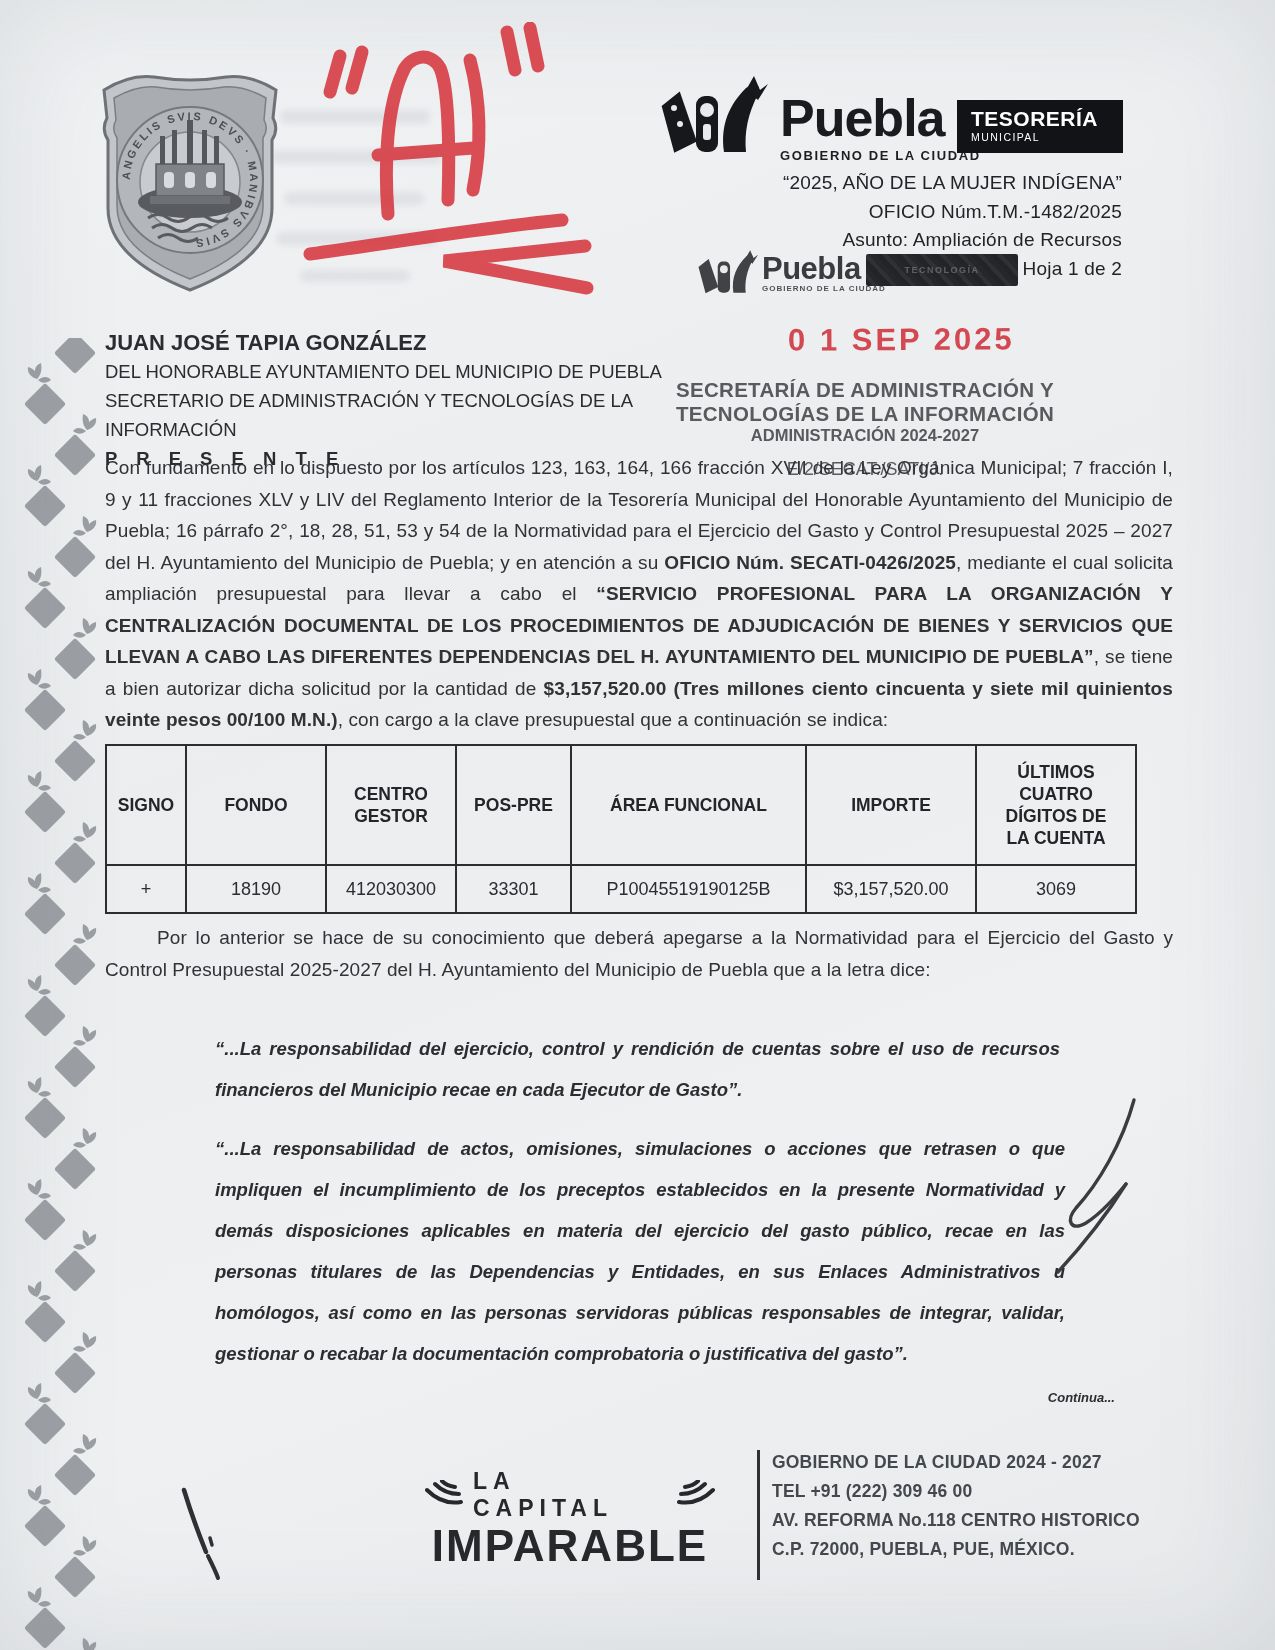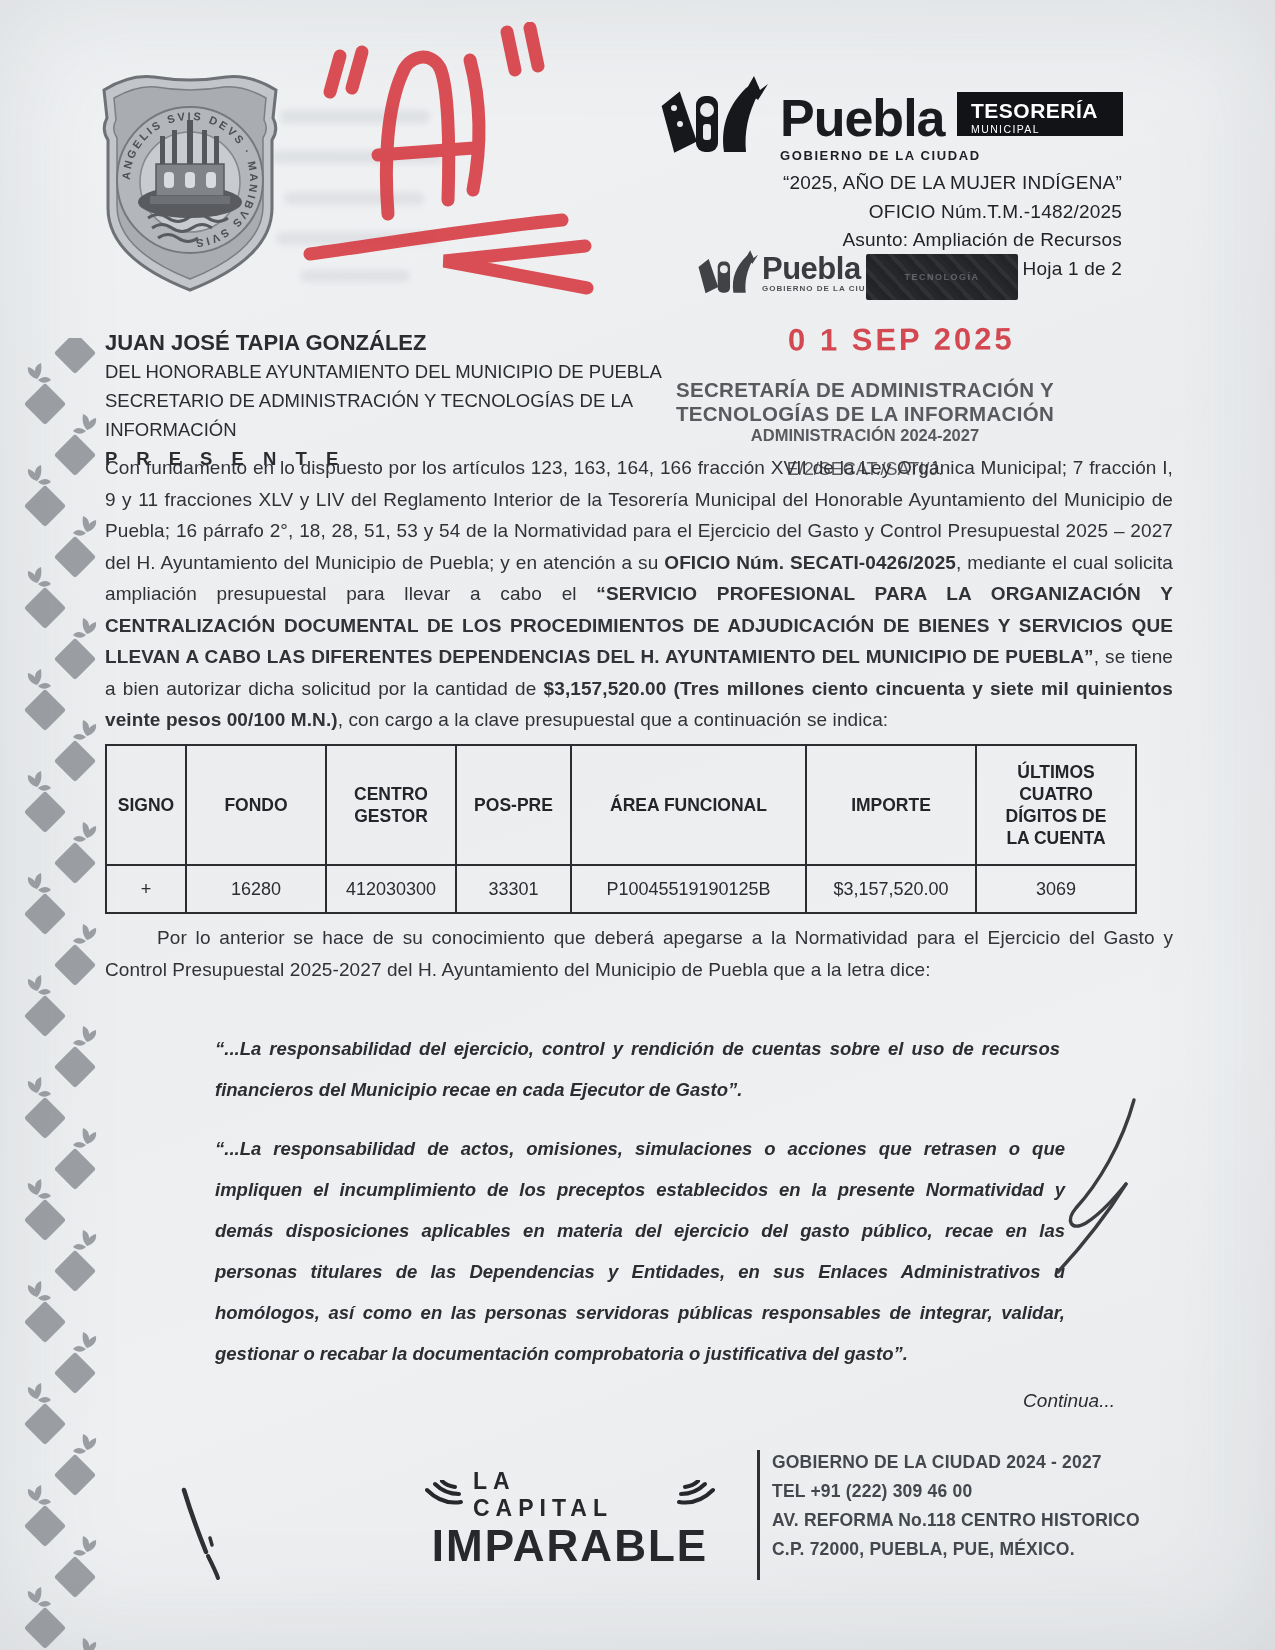--- a/index.html
+++ b/index.html
@@ -6,21 +6,21 @@
   .page{
     position:relative; width:1275px; height:1650px; overflow:hidden;
     background:linear-gradient(160deg,#f0f2f4 0%,#ebedef 40%,#eef0f2 70%,#e8eaec 100%);
     font-family:"Liberation Sans", sans-serif; color:#2c2e32;
     box-shadow:inset 0 0 120px rgba(120,125,135,.18);
   }
   .abs{position:absolute;}
   
   .brandword{font-weight:700; font-size:52px; letter-spacing:-1px; color:#1a1b1f; line-height:1;}
   .brandtag{font-weight:700; font-size:13px; letter-spacing:1.6px; color:#1d1e22; margin-top:4px;}
-  .deptbox{background:#121317; color:#fff; padding:8px 14px 1px 14px; line-height:1.05;}
+  .deptbox{background:#121317; color:#fff; padding:8px 14px 10px 14px; line-height:1.05;margin-top:8px;}
   .deptbox .l1{font-weight:700; font-size:21px; letter-spacing:.5px;}
   .deptbox .l2{font-size:10.5px; letter-spacing:1.4px; font-weight:400; margin-top:2px;}
   .rightline{position:absolute; right:153px; text-align:right; font-weight:400; font-size:19px; color:#222327; letter-spacing:.2px; width:700px;}
   
   .stamp-logo{filter:blur(.5px); opacity:.88;}
   .stamp-word{font-weight:700; font-size:31px; color:#222327; letter-spacing:-.5px; line-height:1;}
   .stamp-tag{font-weight:700; font-size:8px; letter-spacing:1px; color:#3a3b40;}
   .smudge{
     background:repeating-linear-gradient(47deg,#232428 0 5px,#2f3135 5px 9px,#26272b 9px 14px);
     display:flex; align-items:center; justify-content:center; border-radius:2px;
@@ -34,21 +34,21 @@
   .recstamp .r1{font-size:20.5px; font-weight:700; letter-spacing:.3px;}
   .recstamp .r2{font-size:16.5px; font-weight:700; margin-top:1px;}
   .recstamp .r3{font-size:18px; font-weight:400; margin-top:14px;}
   
   .addr{line-height:29px; font-size:18.5px; color:#2a2c30;}
   .addr .nm{font-weight:700; font-size:22px;}
   .addr .pr{font-weight:700; letter-spacing:7px;}
   
   .body-p{font-size:19px; line-height:31.5px; text-align:justify; color:#303236; letter-spacing:.1px;}
   .quote{font-size:18.5px; line-height:41px; font-weight:700; font-style:italic; text-align:justify; color:#2b2d31;}
-  .continua{font-weight:400; font-style:italic; font-size:19px; color:#2b2d31;}
+  .continua{font-weight:700; font-style:italic; font-size:13px; color:#2b2d31;}
   
   table.budget{border-collapse:collapse; table-layout:fixed; width:1030px; background:transparent;}
   table.budget th, table.budget td{border:2.2px solid #2b2d31; text-align:center; vertical-align:middle; padding:4px 6px;}
   table.budget th{font-size:17.5px; font-weight:700; line-height:22px; color:#232529;text-align:center;}
   table.budget td{font-size:18px; color:#2b2d31; height:38px;}
   table.budget thead tr{height:120px;}
   
   .cap-line{display:flex; align-items:center; gap:10px; justify-content:space-between;}
   .cap-top{font-weight:700; font-size:23px; letter-spacing:6px; color:#26282c;}
   .cap-big{font-weight:700; font-size:44px; letter-spacing:2px; color:#26282c; line-height:1; margin-top:2px; text-align:center;}
@@ -300,21 +300,21 @@
       <rect x="46" y="22" width="22" height="56" rx="9"></rect>
       <circle cx="57" cy="36" r="7" fill="#e8eaec"></circle>
       <path d="M74,78 C70,50 80,30 96,14 C104,8 112,10 108,20 C98,40 94,58 96,78 Z"></path>
       <path d="M96,16 L104,2 L110,16 L118,10 L108,26 Z"></path>
     </g>
   </svg>
   <div class="abs stamp-logo" style="left:762px; top:253px;">
     <div class="stamp-word">Puebla</div>
     <div class="stamp-tag">GOBIERNO DE LA CIUDAD</div>
   </div>
-  <div class="abs smudge" style="left:866px; top:254px; width:152px; height:46px;">
+  <div class="abs smudge" style="left:866px; top:254px; width:152px; height:32px;">
     <span>TECNOLOGÍA</span>
   </div>
 
   <div class="abs datestamp" style="left:788px; top:322px;">0 1 SEP 2025</div>
 
   <div class="abs recstamp" style="left:655px; top:378px; width:420px;">
     <div class="r1">SECRETARÍA DE ADMINISTRACIÓN Y</div>
     <div class="r1">TECNOLOGÍAS DE LA INFORMACIÓN</div>
     <div class="r2">ADMINISTRACIÓN 2024-2027</div>
     <div class="r3">E/2/SECAT./SATI/J.</div>
@@ -347,21 +347,21 @@
           <th style="padding:0 26px;">CENTRO GESTOR</th>
           <th>POS-PRE</th>
           <th>ÁREA FUNCIONAL</th>
           <th>IMPORTE</th>
           <th style="padding:0 18px;">ÚLTIMOS CUATRO DÍGITOS DE LA CUENTA</th>
         </tr>
       </thead>
       <tbody>
         <tr>
           <td>+</td>
-          <td>16280</td>
+          <td>18190</td>
           <td>412030300</td>
           <td>33301</td>
           <td>P10045519190125B</td>
           <td>$3,157,520.00</td>
           <td>3069</td>
         </tr>
       </tbody>
     </table>
   </div>
 

